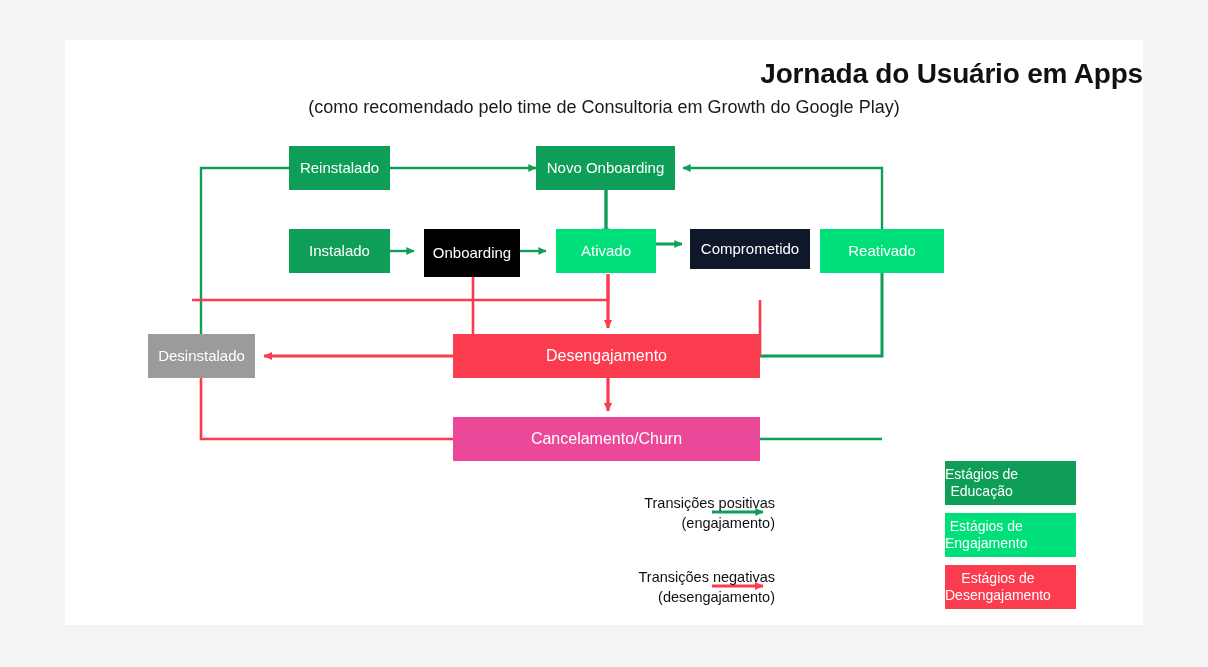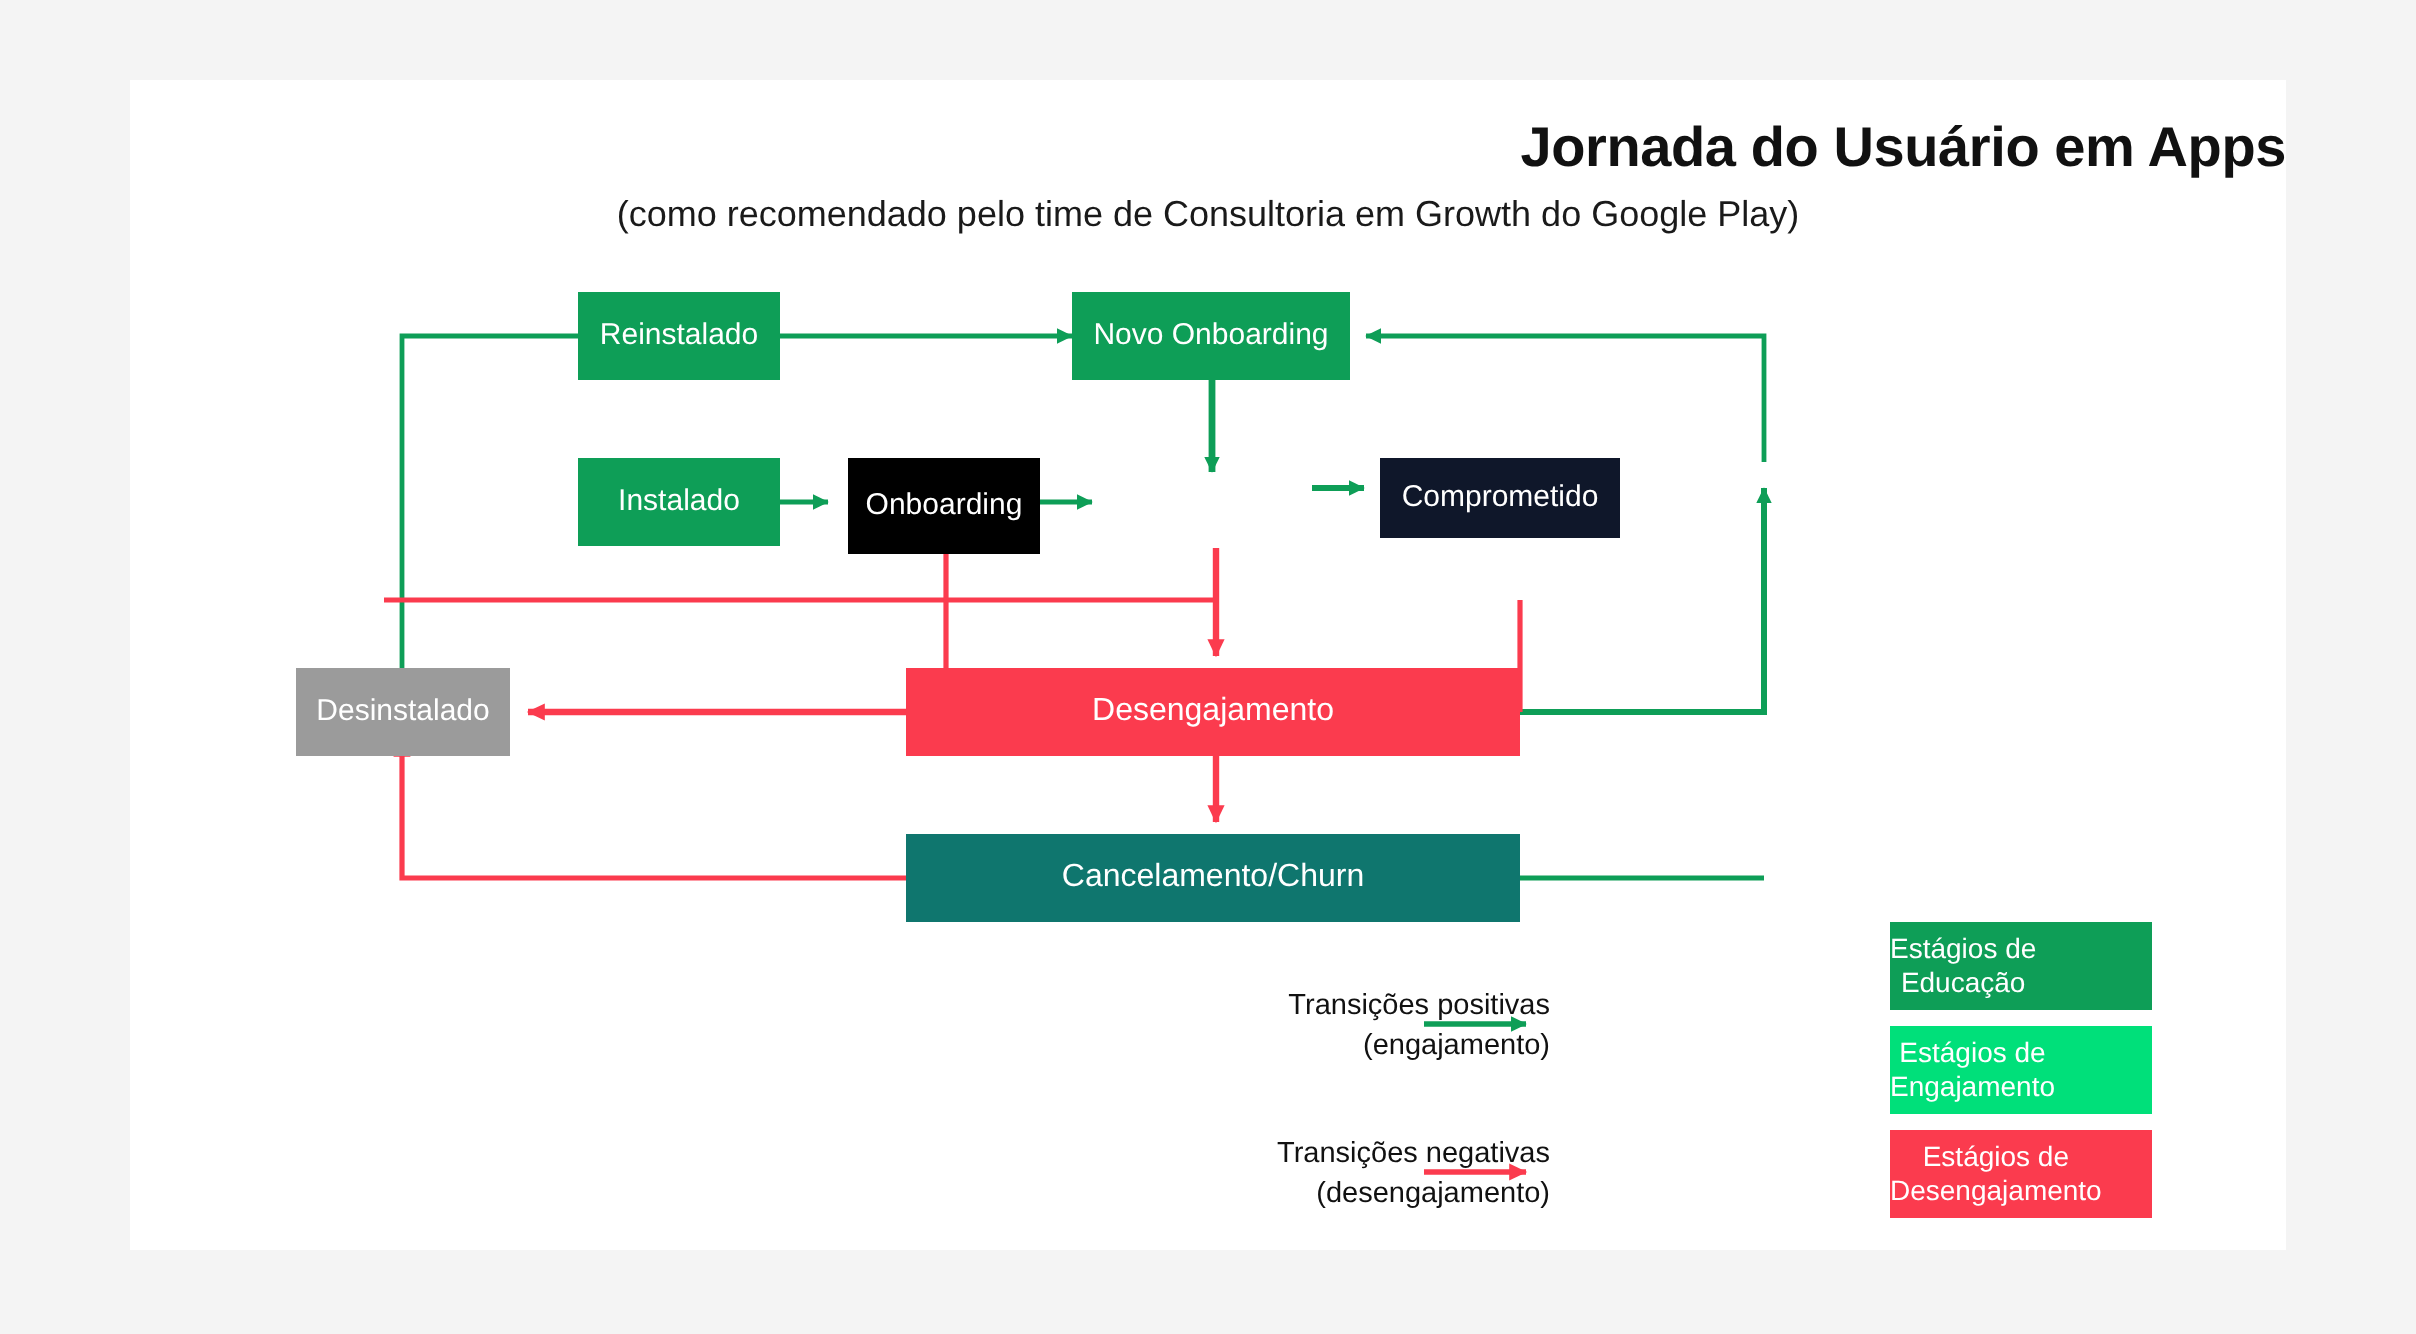--- a/index.html
+++ b/index.html
@@ -139,30 +139,36 @@
     </div>
     <div class="node" style="left:471px;top:106px;width:139px;height:44px;background:#0e9e57;">
       <span>Novo Onboarding</span>
     </div>
     <div class="node" style="left:224px;top:189px;width:101px;height:44px;background:#0e9e57;">
       <span>Instalado</span>
     </div>
     <div class="node" style="left:359px;top:189px;width:96px;height:48px;background:#000000;">
       <span>Onboarding</span>
     </div>
+    <div class="node" style="left:491px;top:189px;width:100px;height:44px;background:#00e07a;">
+      <span>Ativado</span>
+    </div>
     <div class="node" style="left:625px;top:189px;width:120px;height:40px;background:#0f172a;">
       <span>Comprometido</span>
+    </div>
+    <div class="node" style="left:755px;top:189px;width:124px;height:44px;background:#00e07a;">
+      <span>Reativado</span>
     </div>
     <div class="node" style="left:83px;top:294px;width:107px;height:44px;background:#9b9b9b;justify-content:center;">
       <span>Desinstalado</span>
     </div>
     <div class="node" style="left:388px;top:294px;width:307px;height:44px;background:#fb3b4e;font-size:16px;">
       <span>Desengajamento</span>
     </div>
-    <div class="node" style="left:388px;top:377px;width:307px;height:44px;background:#0f766e;font-size:16px;">
+    <div class="node" style="left:388px;top:377px;width:307px;height:44px;background:#ec4899;font-size:16px;">
       <span>Cancelamento/Churn</span>
     </div>
 
     <div class="legend-label" style="left:560px;top:454px;width:150px;">
       <div>Transições positivas</div>
       <div>(engajamento)</div>
     </div>
     <div class="legend-label" style="left:550px;top:528px;width:160px;">
       <div>Transições negativas</div>
       <div>(desengajamento)</div>

